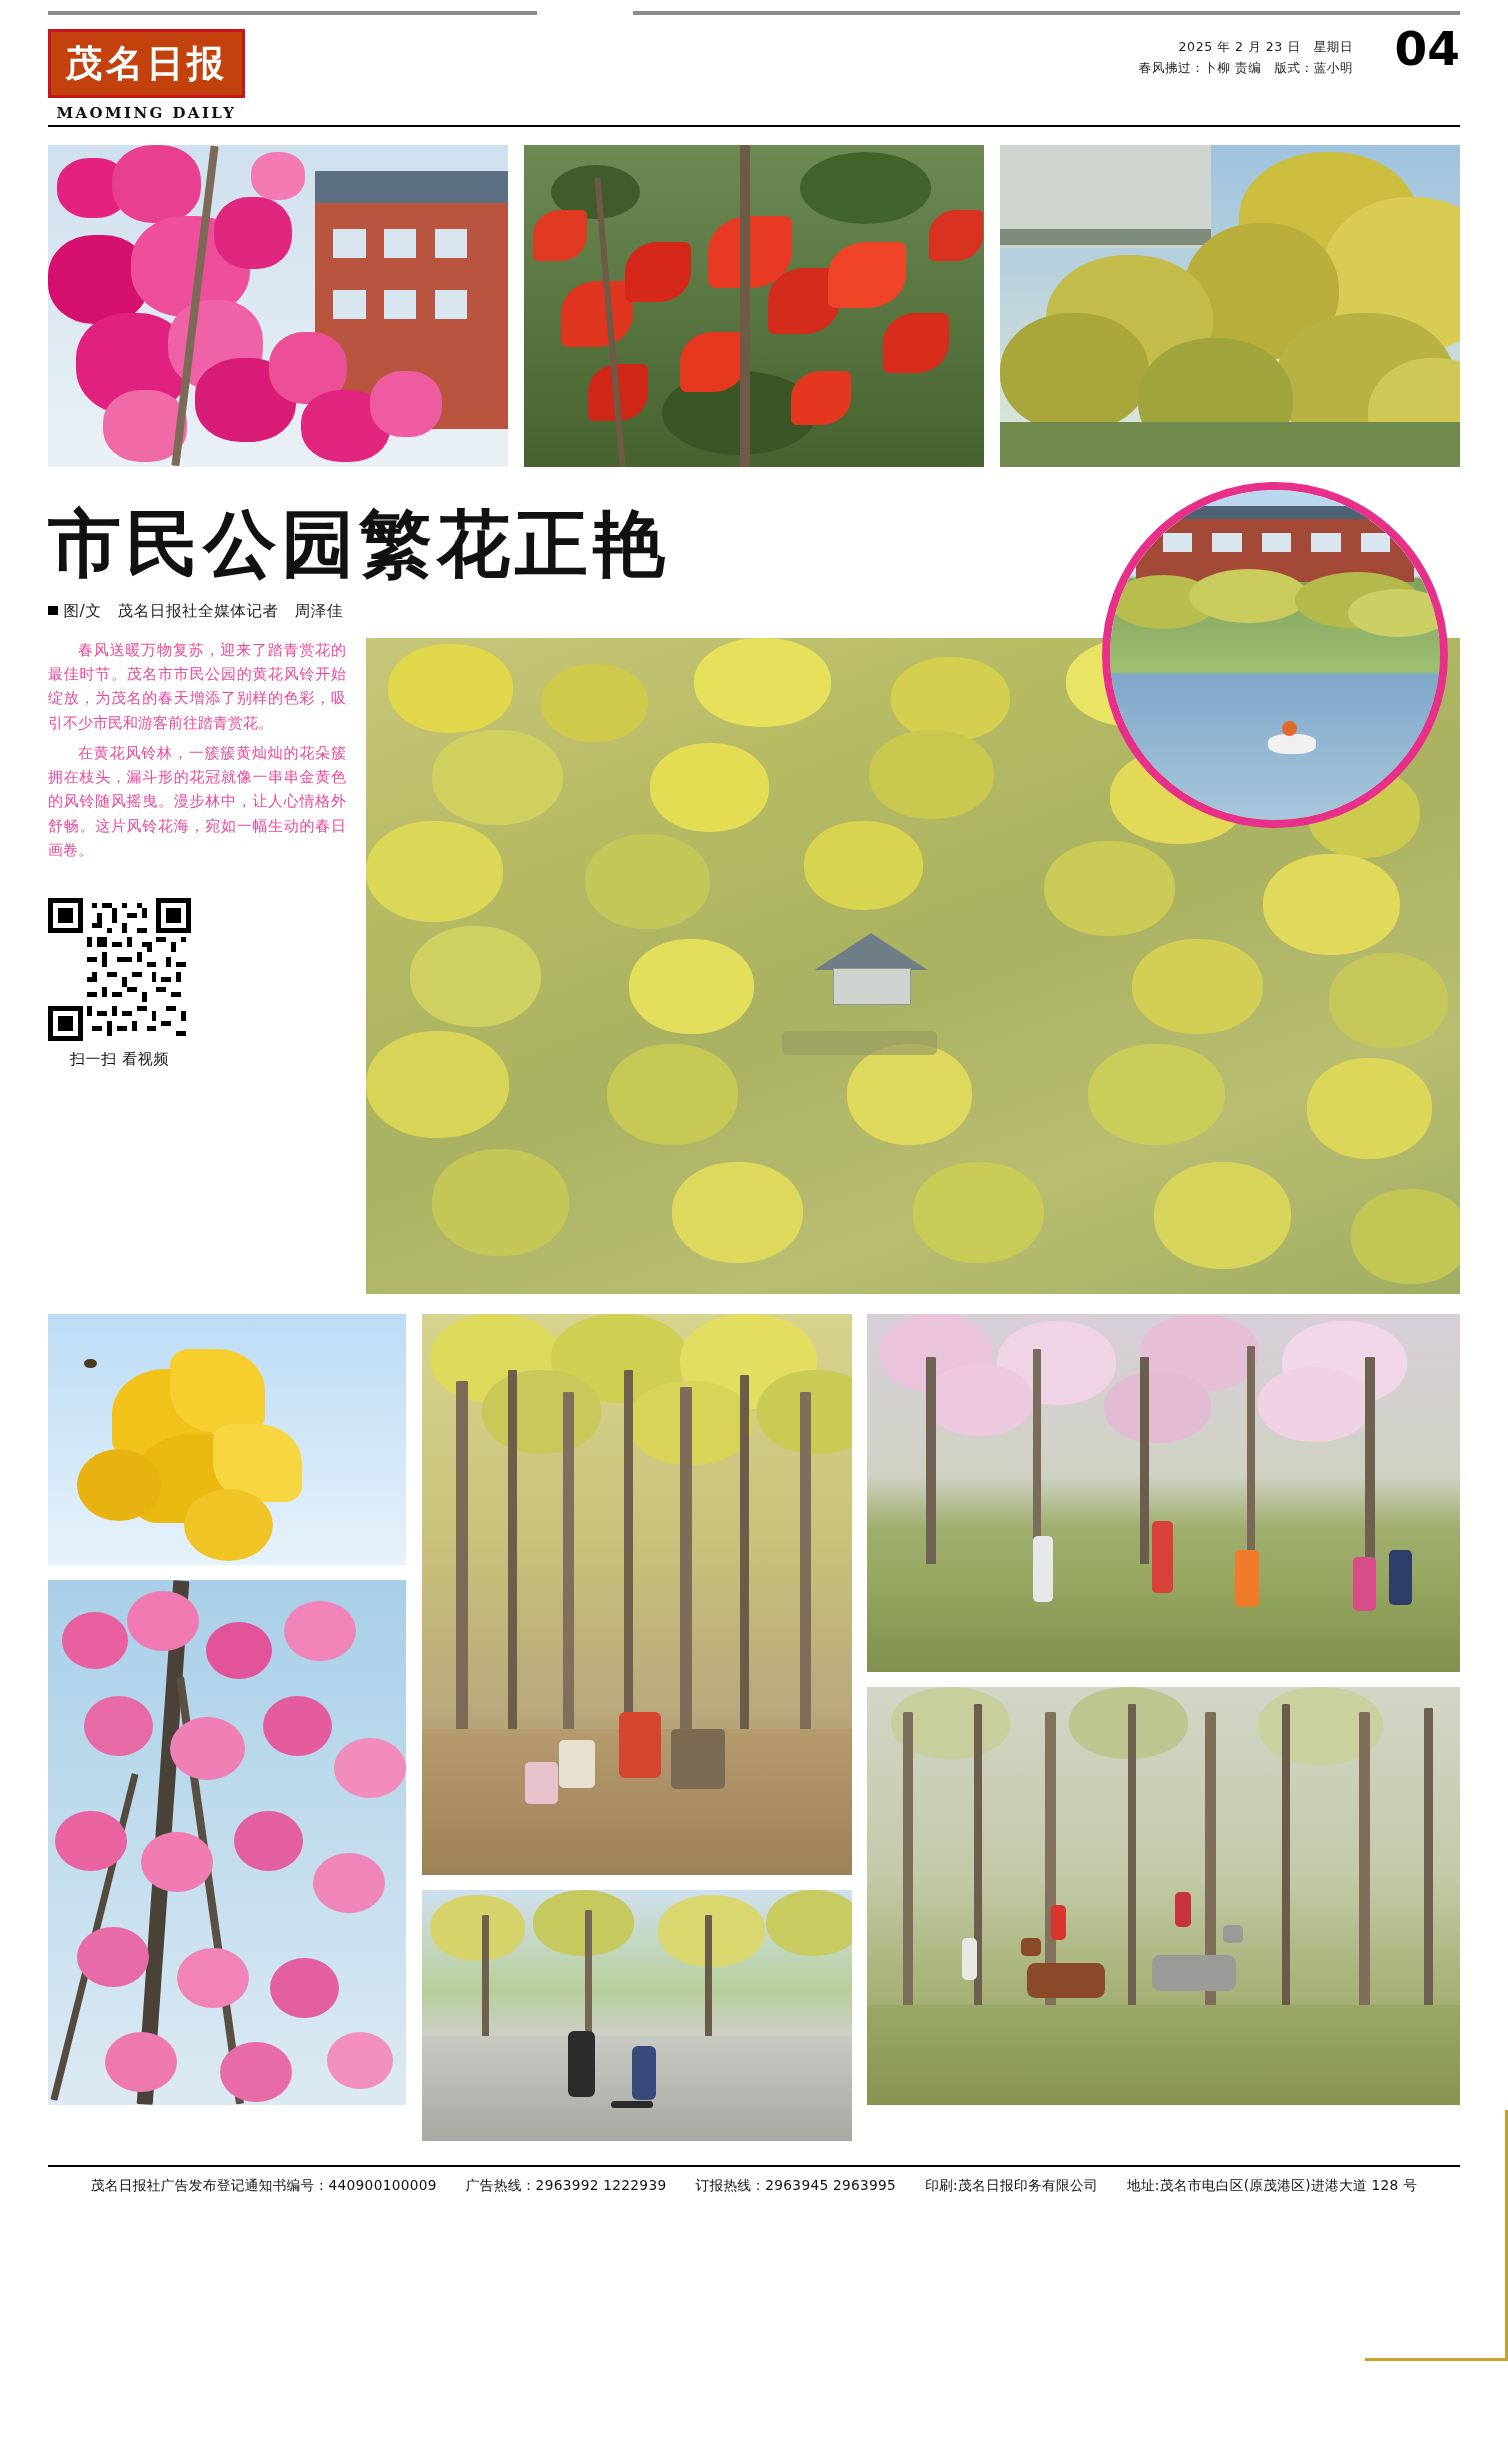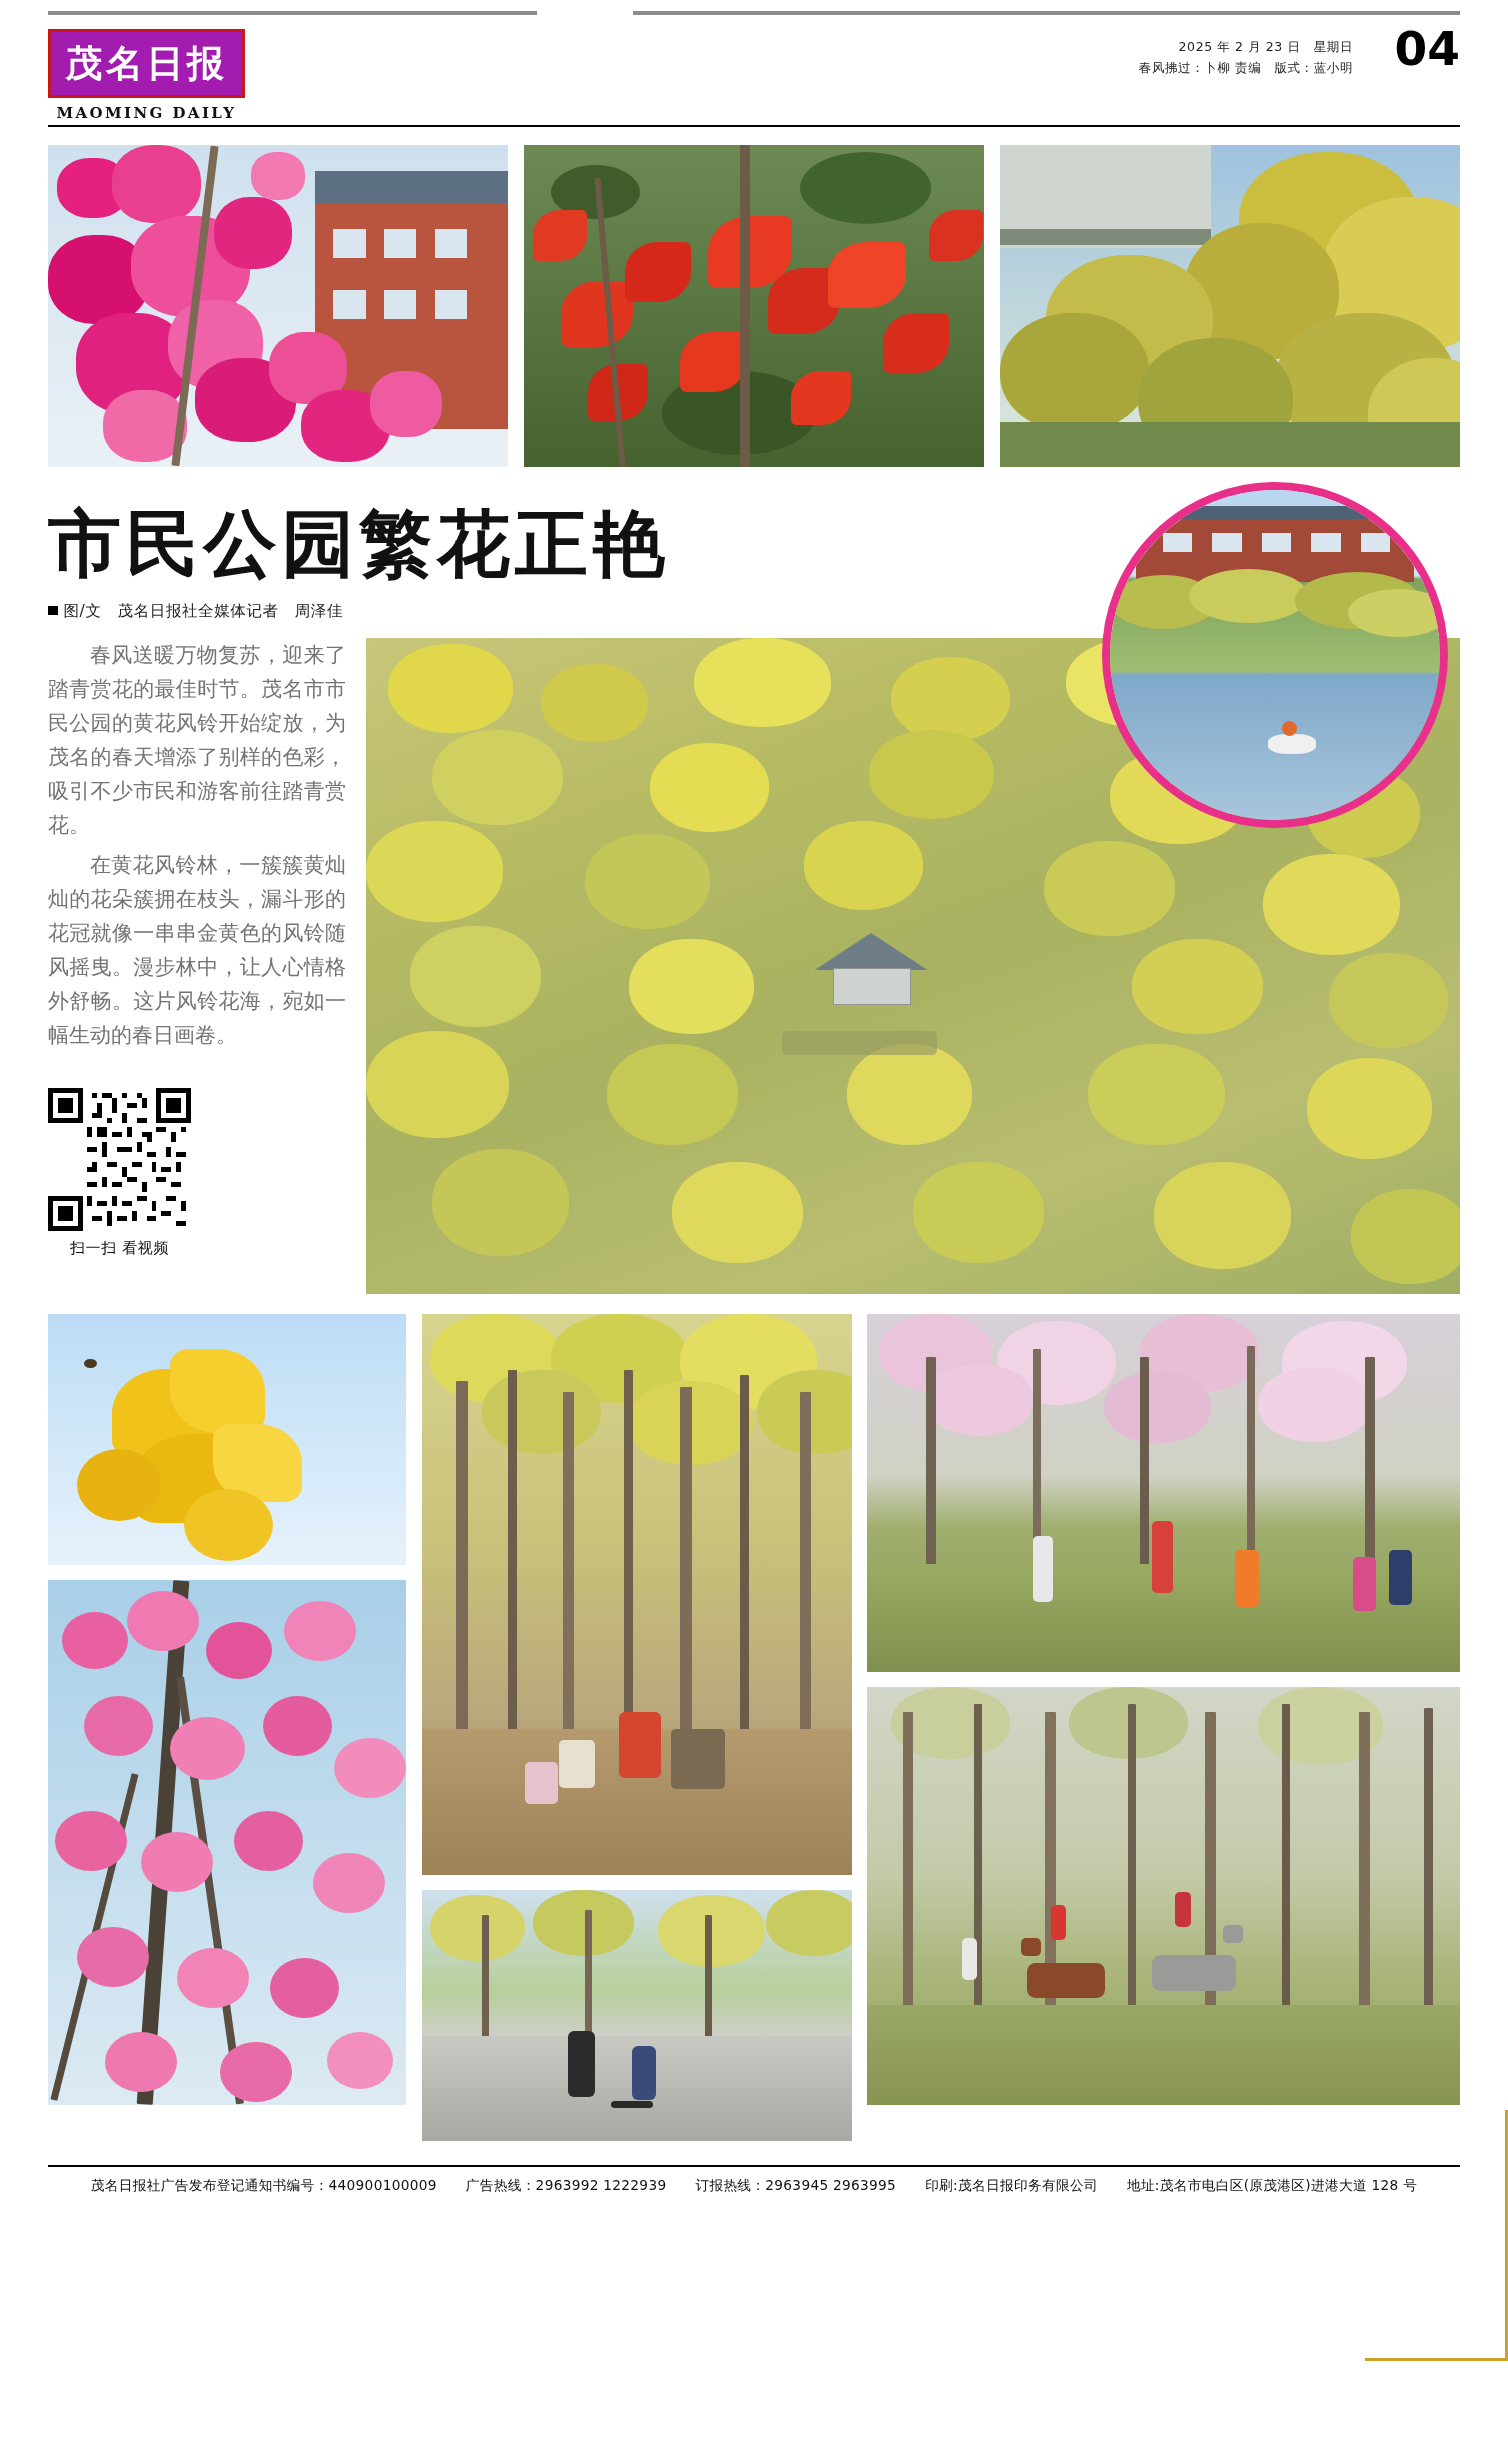--- a/index.html
+++ b/index.html
@@ -38,21 +38,21 @@
     position:absolute;top:0;left:585px;width:823px;height:4.2px;background:#8c8c8c;
   }
   .logo-wrap{
     position:absolute;
     left:0; top:29px;
     width:209px;
   }
   .logo-box{
     width:197px;
     height:69px;
-    background:#a21caf;
+    background:#c2410c;
     color:#fff;
     display:flex;
     align-items:center;
     justify-content:center;
     box-sizing:border-box;
     border:3px solid #c8161d;
   }
   .logo-box span{
     font-family:"DejaVu Serif","Liberation Serif",serif;
     font-size:37px;
@@ -171,25 +171,25 @@
     gap:20px;
     margin-top:6px;
     align-items:flex-start;
   }
   .textcol{
     width:298px;
     flex:0 0 298px;
   }
   .textcol p{
     font-family:"DejaVu Sans","Liberation Sans",sans-serif;
-    font-size:21px;
+    font-size:15px;
     line-height:1.62;
     text-indent:2em;
     margin:0 0 6px 0;
-    color:#737373;
+    color:#ec4899;
     text-align:justify;
     letter-spacing:0px;
   }
   .qr-wrap{
     margin-top:36px;
     width:155px;
   }
   .qr{
     width:143px;height:143px;
     background:#fff;

